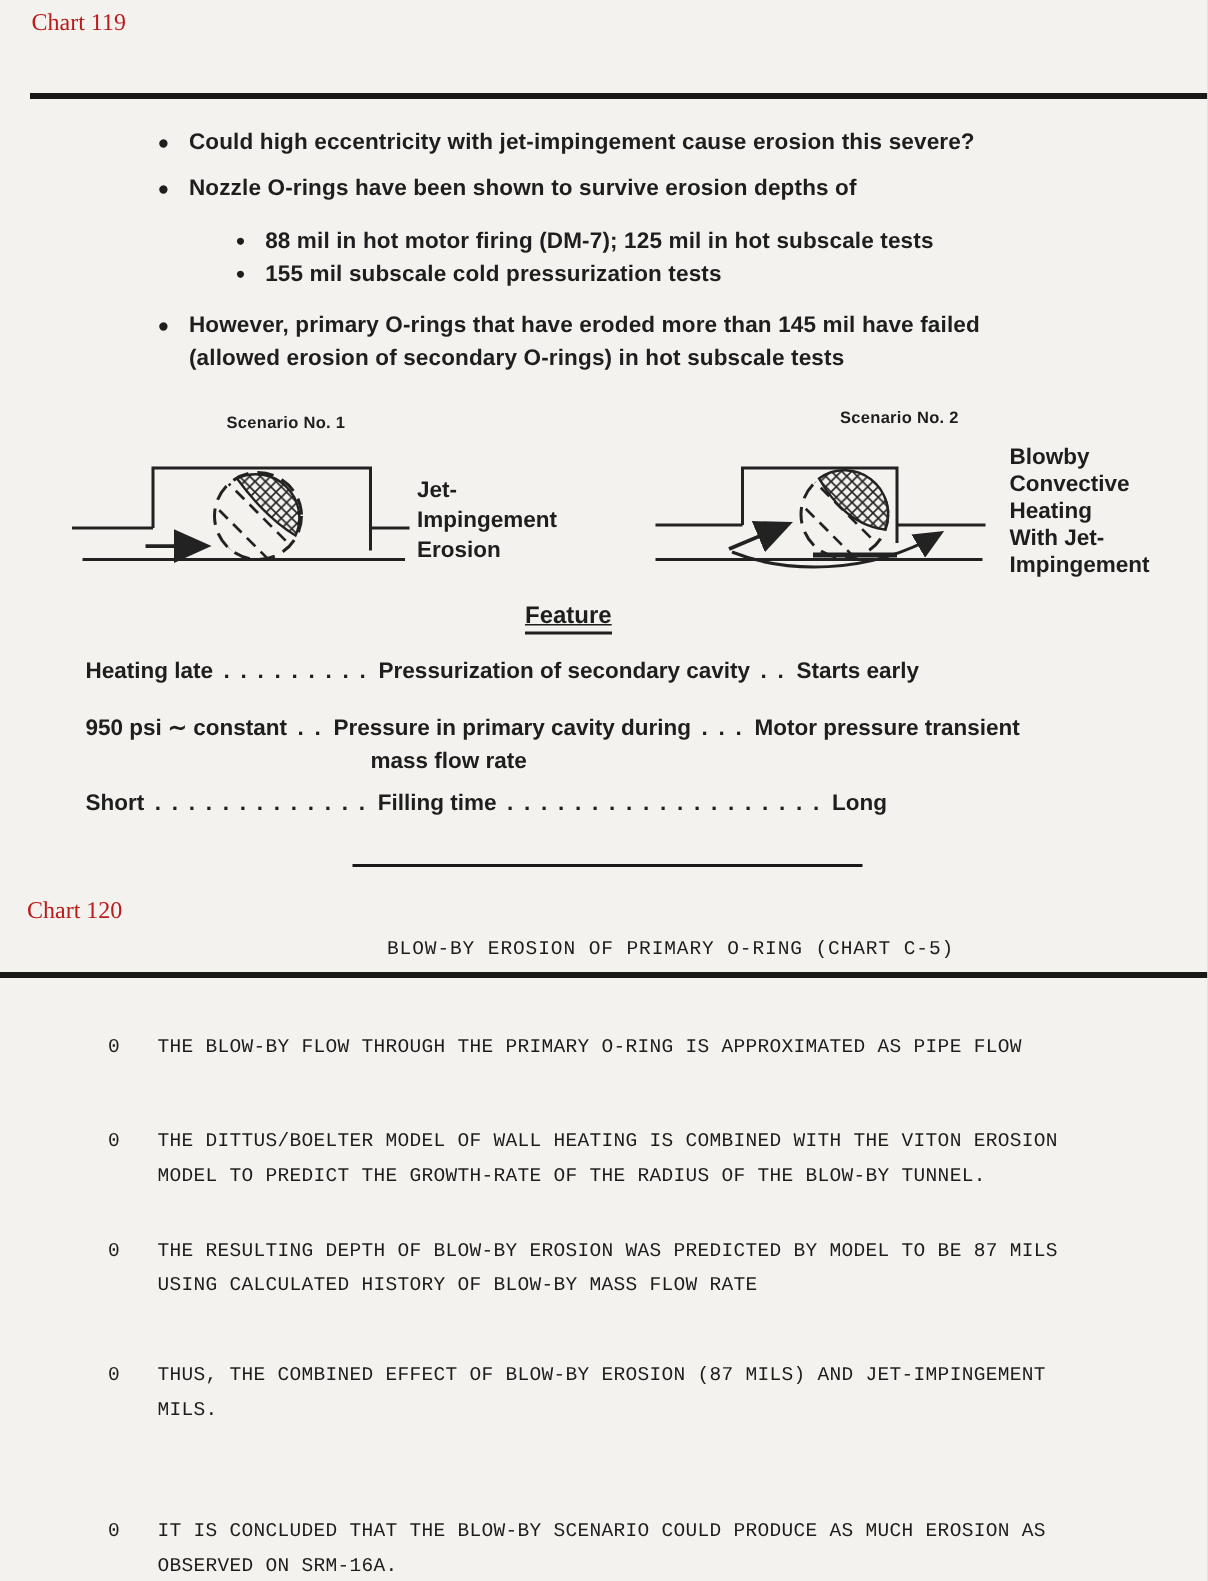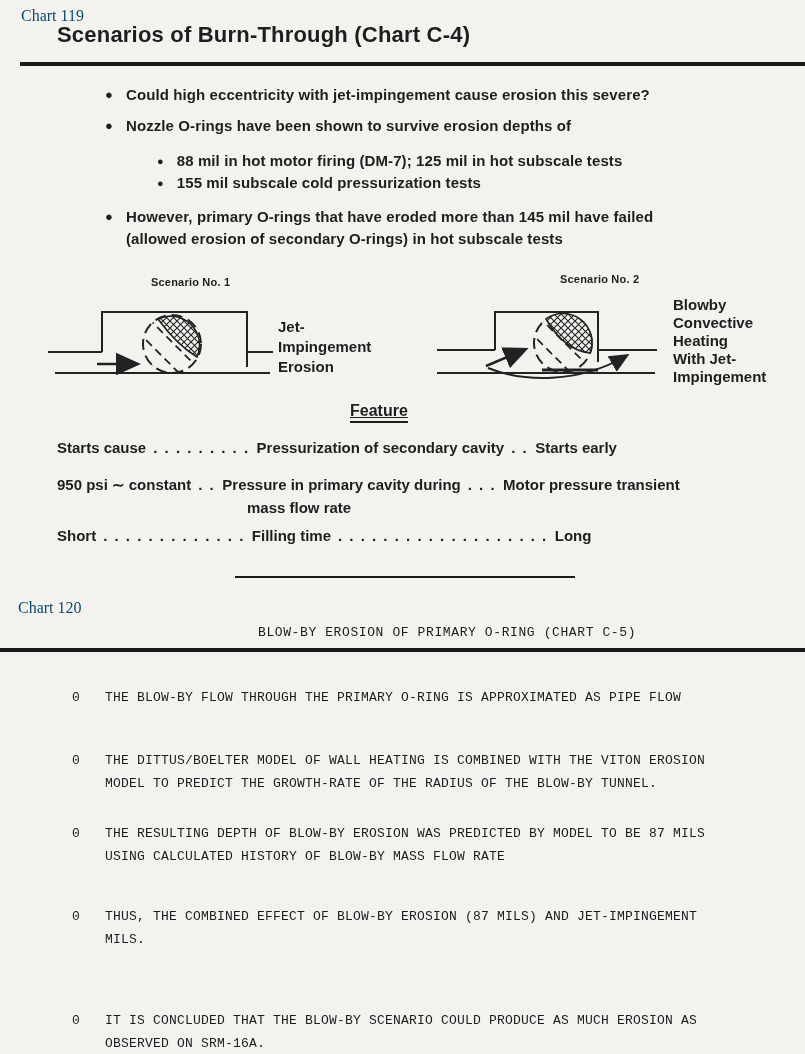--- a/index.html
+++ b/index.html
@@ -2,21 +2,21 @@
 <html><head>
 <meta charset="utf-8">
 <style>
   html,body{margin:0;padding:0;background:#d8d6d2;}
   .page{
     position:relative;width:805px;height:1054px;background:#f4f2ee;
     font-family:"Liberation Sans",sans-serif;color:#1e1e1e;overflow:hidden;
     margin:0 auto;
   }
   .abs{position:absolute;}
-  .serif{font-family:"Liberation Serif",serif;font-size:16px;color:#0c4a6e;}
+  .serif{font-family:"Liberation Serif",serif;font-size:16px;color:#b91c1c;}
   .doc-title{font-weight:bold;font-size:22px;letter-spacing:.2px;}
   .rule{background:#191919;}
   .bullet-row{display:flex;gap:13px;font-weight:bold;font-size:15px;line-height:22px;letter-spacing:.1px;}
   .bullet-dot{font-size:13px;line-height:22px;}
   .sub .bullet-dot{font-size:11px;}
   .scen-title{font-weight:bold;font-size:11px;letter-spacing:.2px;}
   .scen-label{font-weight:bold;font-size:15px;line-height:20px;}
   .scen-label.tight{line-height:18px;}
   .feature-head{font-weight:bold;font-size:16px;border-bottom:2px solid #1e1e1e;padding-bottom:1px;}
   .feature-row{font-weight:bold;font-size:15px;white-space:nowrap;}
@@ -27,21 +27,20 @@
   .c120-bullet{line-height:23px;letter-spacing:.2px;}
   svg .ln{stroke:#222;stroke-width:2;fill:none;}
   svg .dash{stroke:#222;stroke-width:1.8;fill:none;stroke-dasharray:8 5;}
 </style>
 </head>
 <body>
 
 <div class="page">
 
   <div class="abs serif" style="left:21px;top:7px;">Chart 119</div>
-  <div class="abs doc-title" style="left:57px;top:22px;">Scenarios of Burn-Through (Chart C-4)</div>
   <div class="abs rule" style="left:20px;top:62px;width:785px;height:4px;"></div>
 
   <div class="abs bullet-row" style="left:105px;top:84px;width:640px;">
     <span class="bullet-dot">●</span>
     <span>Could high eccentricity with jet-impingement cause erosion this severe?</span>
   </div>
 
   <div class="abs bullet-row" style="left:105px;top:115px;width:640px;">
     <span class="bullet-dot">●</span>
     <span>Nozzle O-rings have been shown to survive erosion depths of</span>
@@ -124,21 +123,21 @@
     <div>Blowby</div>
     <div>Convective</div>
     <div>Heating</div>
     <div>With Jet-</div>
     <div>Impingement</div>
   </div>
 
   <div class="abs feature-head" style="left:350px;top:402px;text-decoration:underline;">Feature</div>
 
   <div class="abs feature-row" style="left:57px;top:439px;">
-    <span class="seg">Starts cause</span><span class="seg dots">. . . . . . . . .</span><span class="seg">Pressurization of secondary cavity</span><span class="seg dots">. .</span><span>Starts early</span>
+    <span class="seg">Heating late</span><span class="seg dots">. . . . . . . . .</span><span class="seg">Pressurization of secondary cavity</span><span class="seg dots">. .</span><span>Starts early</span>
   </div>
 
   <div class="abs feature-row" style="left:57px;top:476px;">
     <span class="seg">950 psi ∼ constant</span><span class="seg dots">. .</span><span class="seg">Pressure in primary cavity during</span><span class="seg dots">. . .</span><span>Motor pressure transient</span>
   </div>
   <div class="abs feature-row" style="left:247px;top:499px;">mass flow rate</div>
 
   <div class="abs feature-row" style="left:57px;top:527px;">
     <span class="seg">Short</span><span class="seg dots">. . . . . . . . . . . . .</span><span class="seg">Filling time</span><span class="seg dots">. . . . . . . . . . . . . . . . . . .</span><span>Long</span>
   </div>

